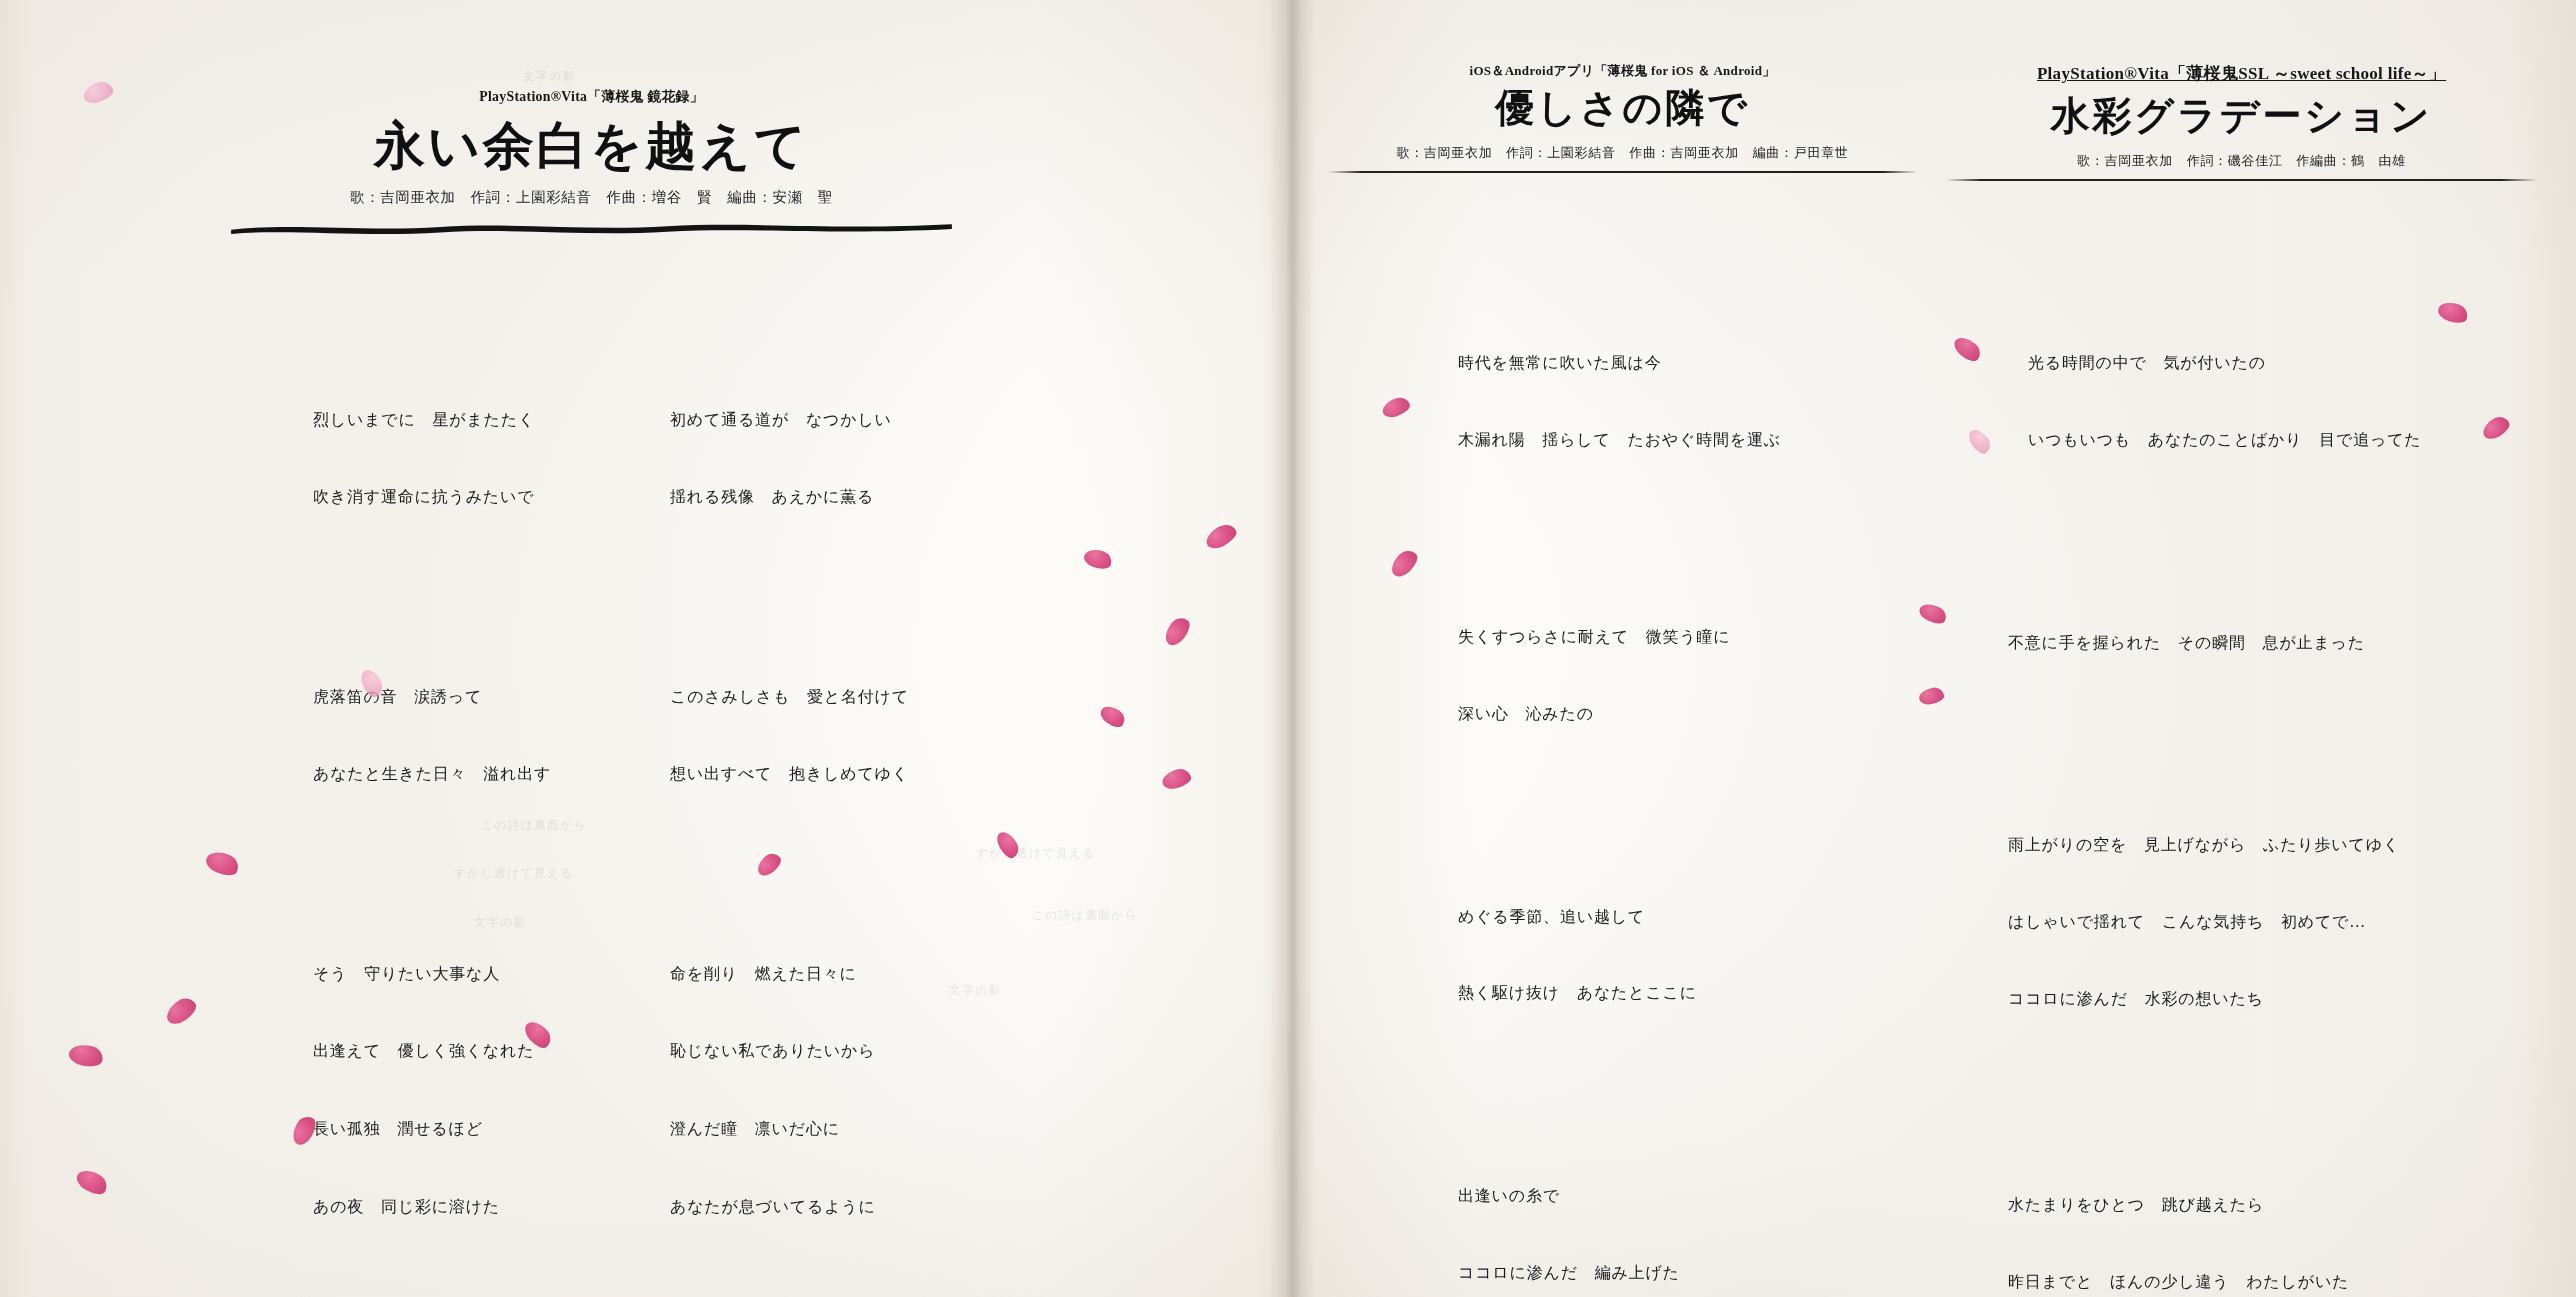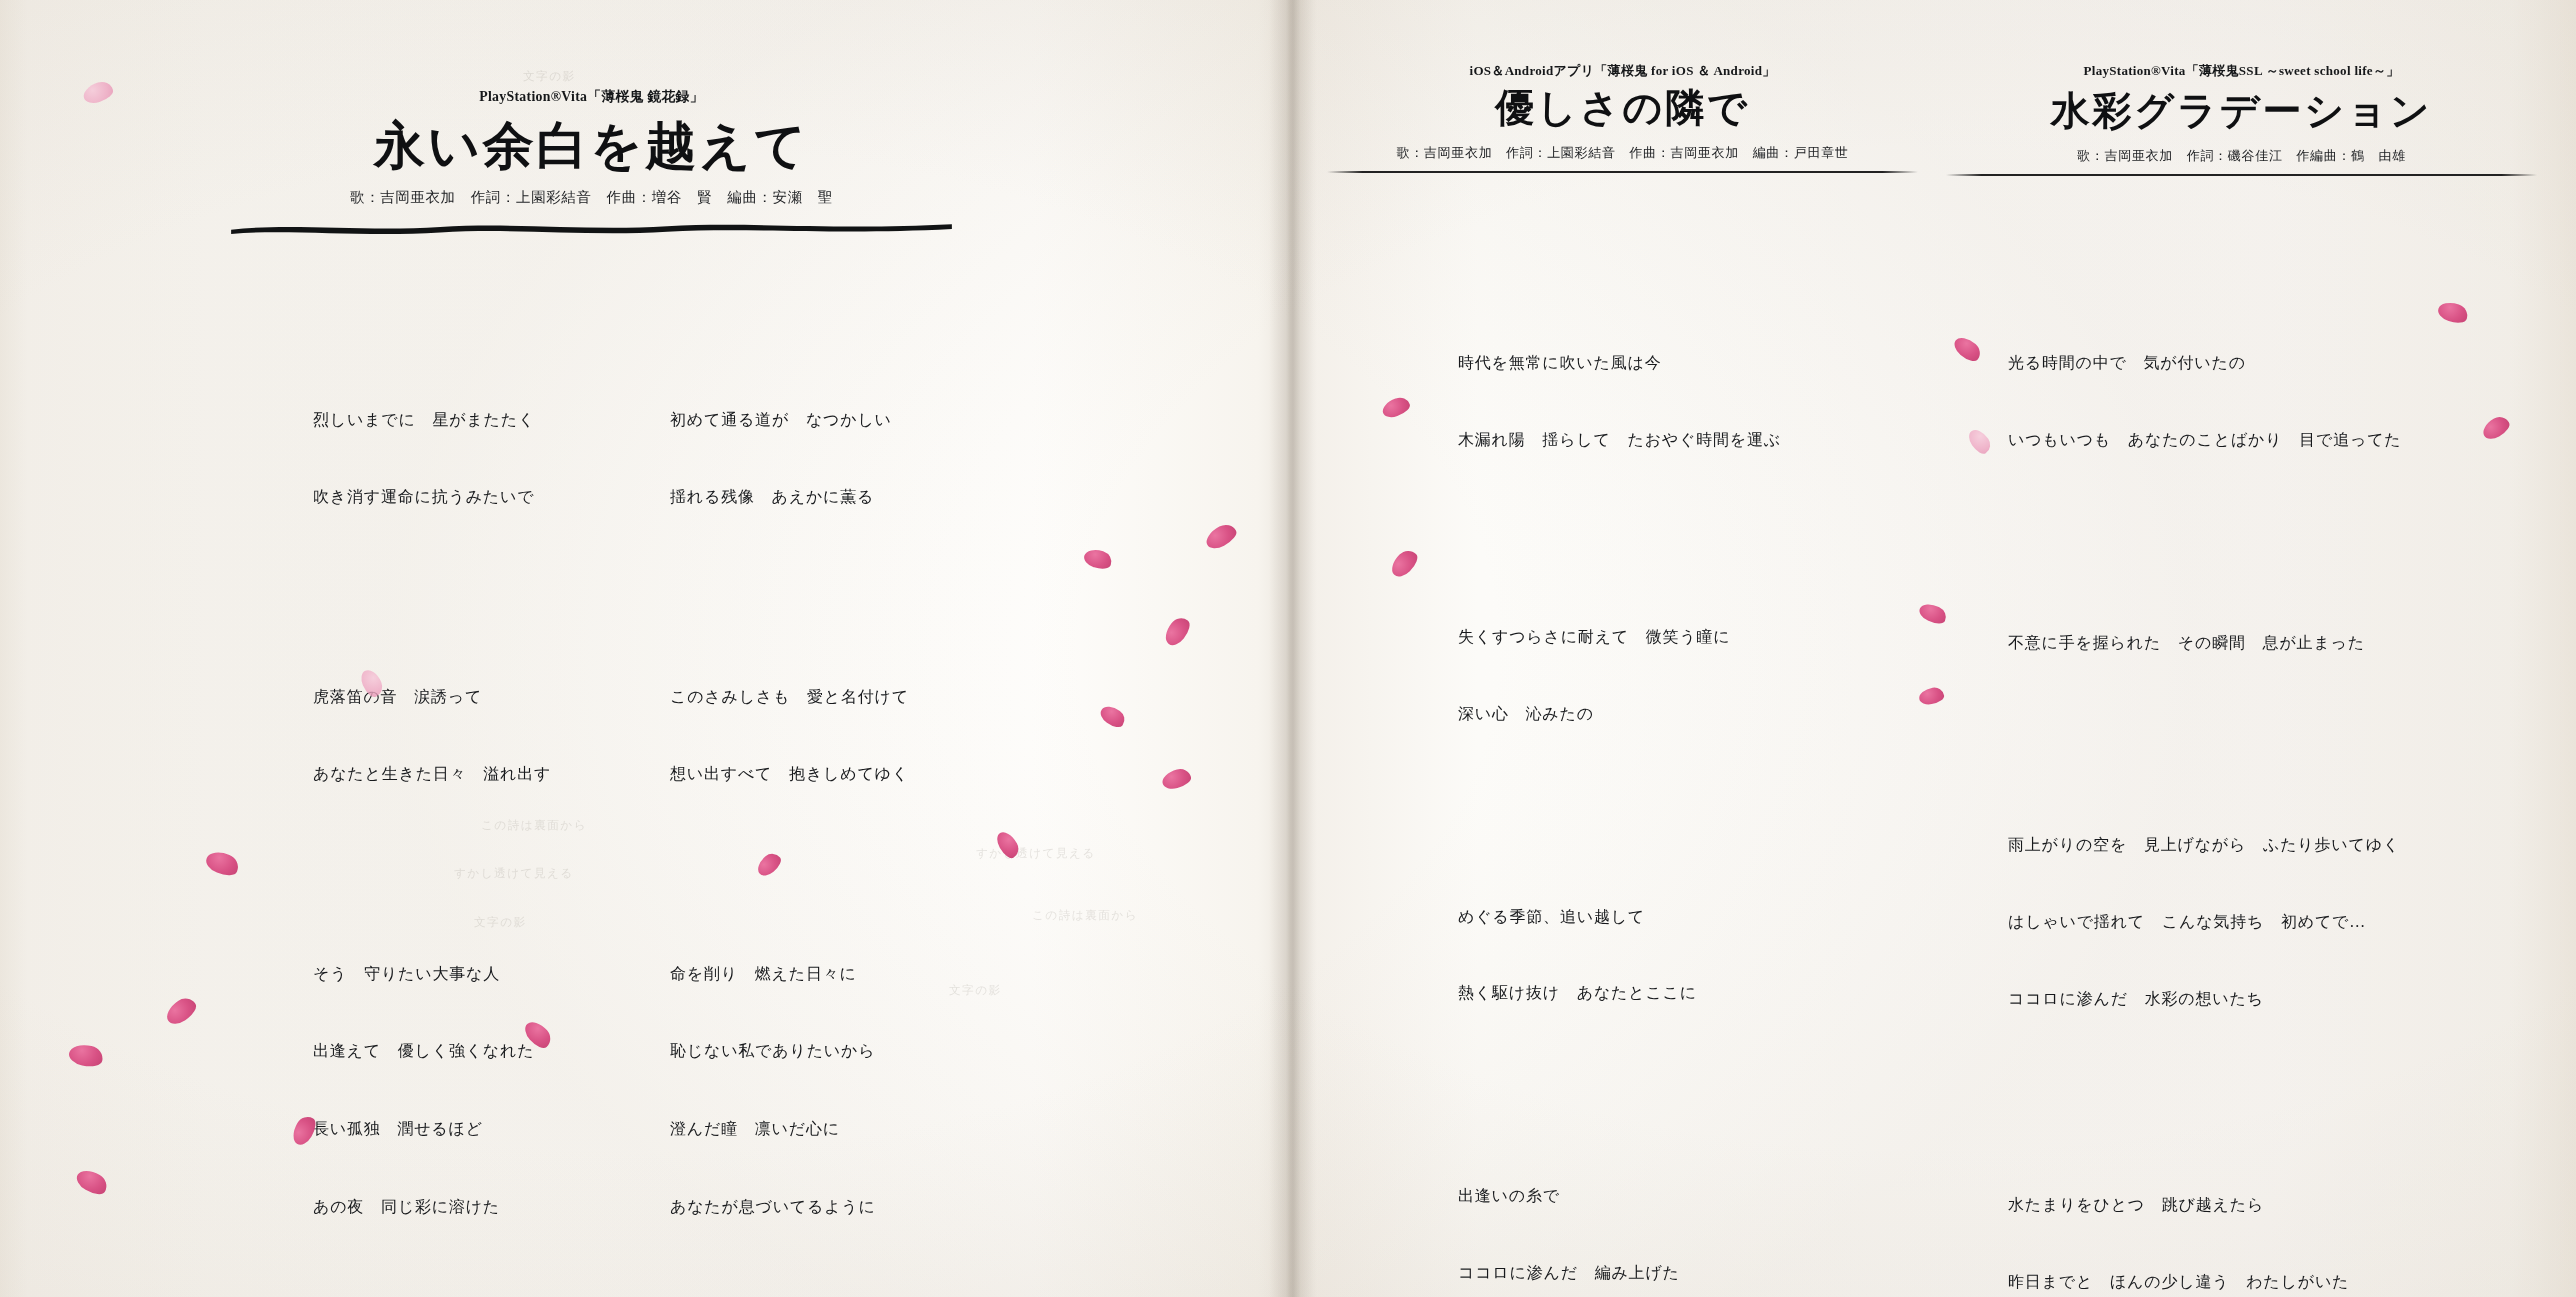--- a/index.html
+++ b/index.html
@@ -228,28 +228,28 @@
       
     </div>
     
     
     
     
     
   </div>
 
   <div class="song" style="left:1946px; top:62px; width:591px;">
-    <div class="song-sub" style="font-size:13px;">PlayStation®Vita「薄桜鬼SSL ～sweet school life～」</div>
+    <div class="song-sub" style="font-size:17px;text-decoration:underline;">PlayStation®Vita「薄桜鬼SSL ～sweet school life～」</div>
     <div class="song-title" style="font-size:39px; margin-top:10px;">水彩グラデーション</div>
     <div class="song-credits" style="margin-top:13.8px; font-size:13px;">歌：吉岡亜衣加　作詞：磯谷佳江　作編曲：鶴　由雄</div>
     <div class="thin-rule" style="margin-top:9.6px;"></div>
   </div>
 
   <div class="lyrics-col" style="left:2008px; top:248px; width:543px; line-height:1.60;">
-    <div class="stanza" style="margin-bottom:23.4px;">
+    <div class="stanza" style="margin-bottom:23.4px;margin-left:20px;">
       <span class="line">光る時間の中で　気が付いたの</span>
       <span class="line">いつもいつも　あなたのことばかり　目で追ってた</span>
     </div>
     <div class="stanza" style="margin-bottom:23.4px;">
       <span class="line">不意に手を握られた　その瞬間　息が止まった</span>
     </div>
     <div class="stanza" style="margin-bottom:27.5px;">
       <span class="line">雨上がりの空を　見上げながら　ふたり歩いてゆく</span>
       <span class="line">はしゃいで揺れて　こんな気持ち　初めてで…</span>
       <span class="line">ココロに渗んだ　水彩の想いたち</span>

